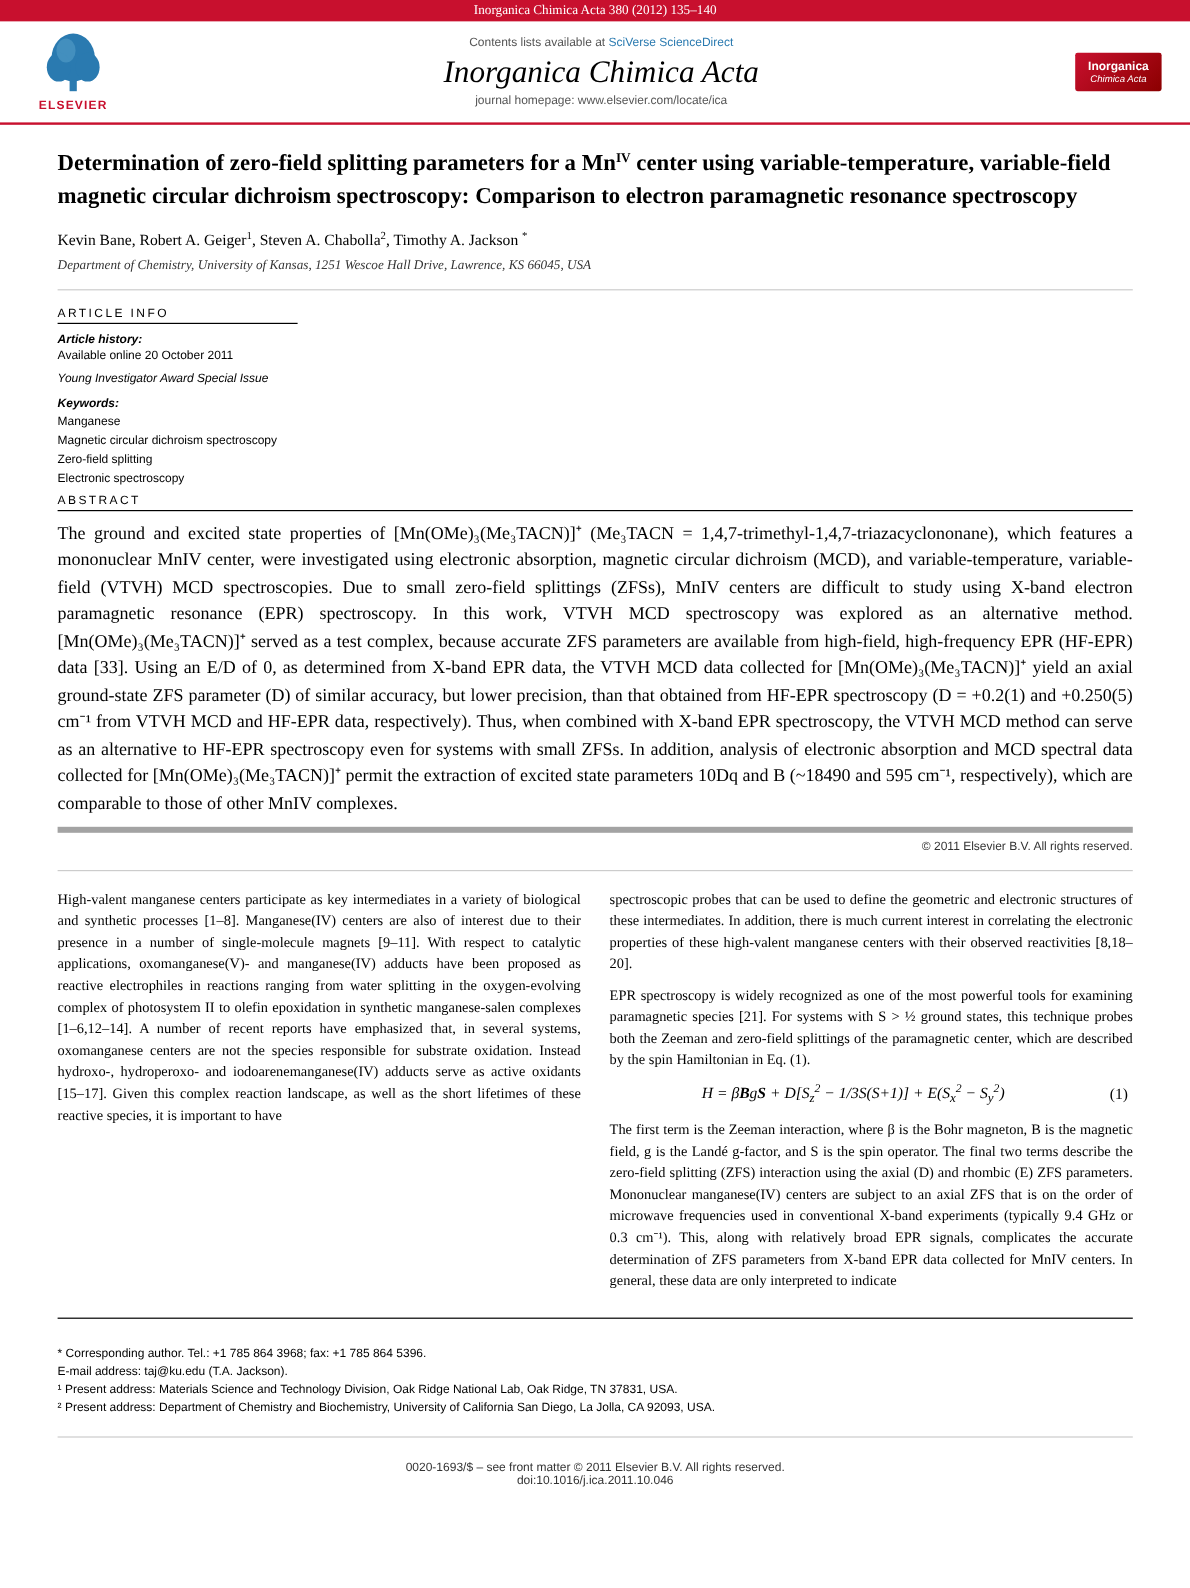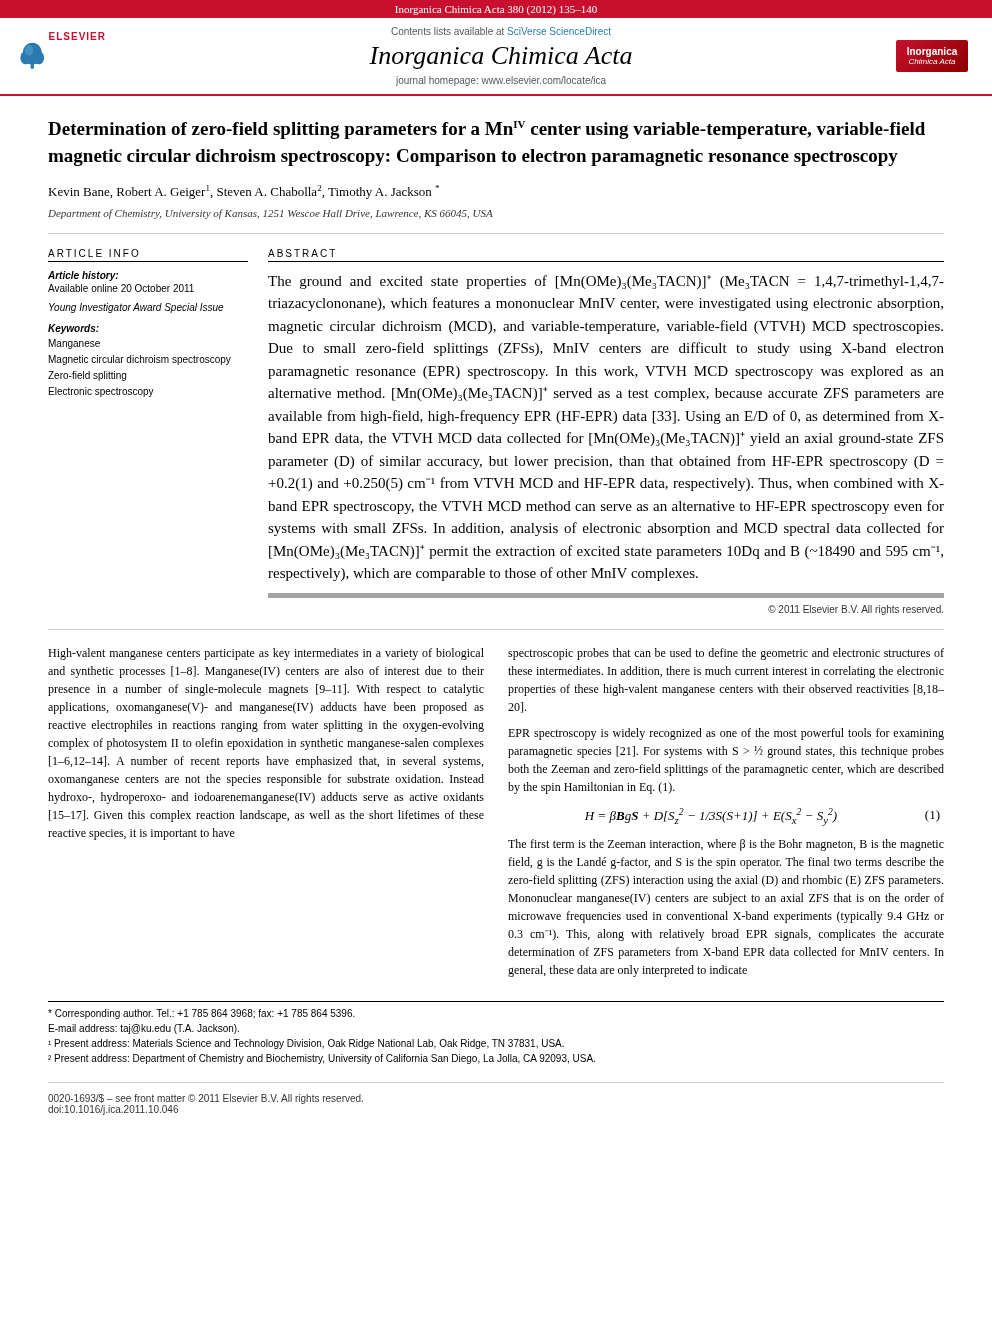--- a/index.html
+++ b/index.html
@@ -30,21 +30,22 @@
       background: #fff;
     }
 
     .elsevier-logo {
       width: 90px;
       flex-shrink: 0;
     }
 
     .elsevier-logo-inner {
       display: flex;
-      align-items: flex-start;
+      flex-direction: column;
+      align-items: center;
     }
 
     .elsevier-tree {
       width: 60px;
       height: 55px;
     }
 
     .elsevier-text {
       font-family: Arial, sans-serif;
       font-size: 10px;
@@ -142,22 +143,23 @@
 
     .affiliation-line {
       font-size: 11px;
       font-style: italic;
       margin-bottom: 14px;
       color: #333;
     }
 
     .two-col {
       display: flex;
-      gap: 20px;
+      gap: 4px;
       margin-top: 10px;
+      flex-direction: column;
     }
 
     .left-col {
       width: 200px;
       flex-shrink: 0;
     }
 
     .right-col {
       flex: 1;
     }
@@ -266,33 +268,34 @@
 
     .equation-number {
       width: 30px;
       text-align: right;
       font-style: normal;
     }
 
     .footnotes-area {
       border-top: 1px solid #000;
       margin-top: 14px;
-      padding-top: 4px;
+      padding-top: 22px;
       font-size: 10px;
       font-family: Arial, sans-serif;
       line-height: 1.5;
     }
 
     .footnote-bottom {
       border-top: 1px solid #ccc;
       margin-top: 16px;
-      padding-top: 10px;
+      padding-top: 20px;
       font-size: 10px;
       font-family: Arial, sans-serif;
       color: #333;
+      text-align: center;
     }
 
     sup { font-size: 0.75em; }
   </style>
 </head>
 <body>
 
 <div class="top-bar">
   <span>Inorganica Chimica Acta 380 (2012) 135–140</span>
 </div>

